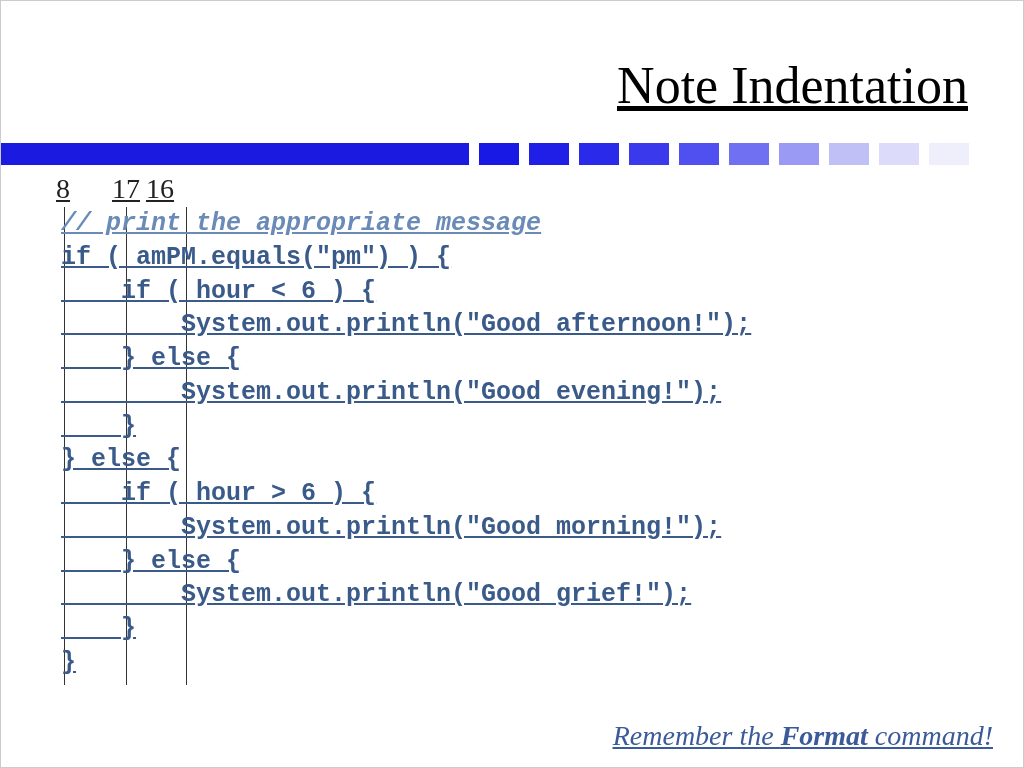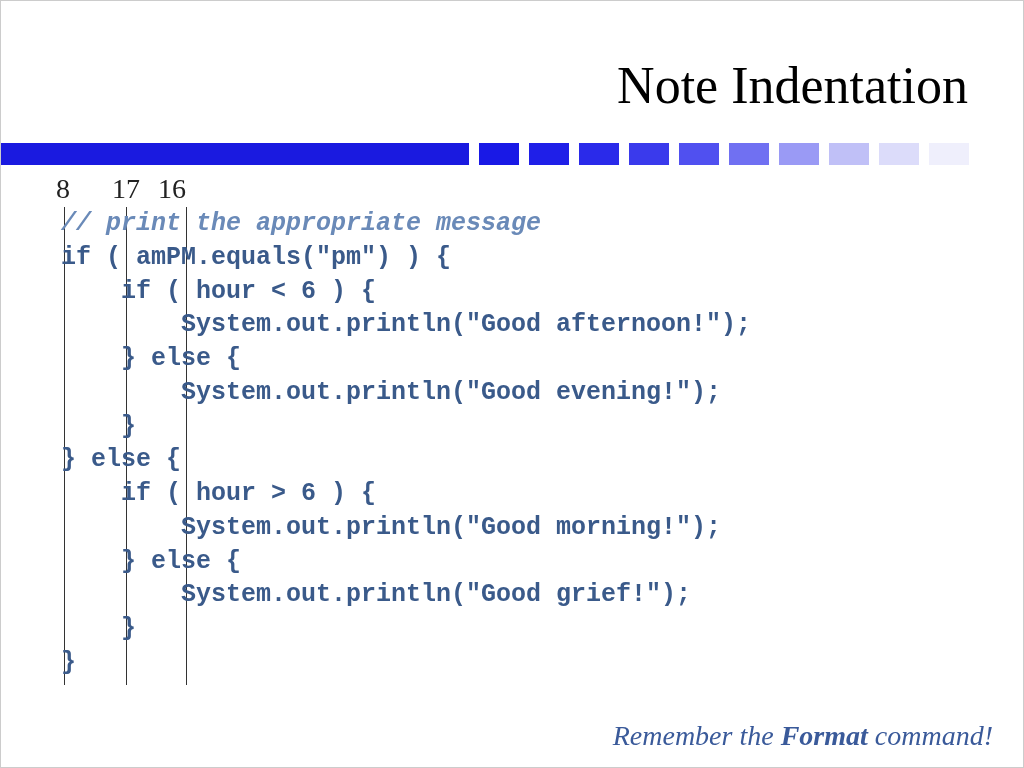--- a/index.html
+++ b/index.html
@@ -1,15 +1,15 @@
 <!DOCTYPE html>
 <html><head>
   <meta charset="utf-8">
   <style>
-    * { margin: 0; padding: 0; box-sizing: border-box; }
+    * { margin: 0; padding: 0; box-sizing: border-box; text-decoration: underline; }
     body {
       width: 1024px;
       height: 768px;
       background: #fff;
       font-family: "Times New Roman", serif;
       position: relative;
       border: 1px solid #ccc;
       overflow: hidden;
     }
     .title {
@@ -107,21 +107,21 @@
   <div class="bar-seg" style="background:#9a9af5"></div>
   <div class="bar-seg" style="background:#c0c0f7"></div>
   <div class="bar-seg" style="background:#dcdcfa"></div>
   <div class="bar-seg" style="background:#efeffc"></div>
 </div>
 
 <div class="code-area">
   <div class="ruler-labels">
     <span style="left:0px">8</span>
     <span style="left:56px">17</span>
-    <span style="left:102px">16</span>
+    <span style="left:90px">16</span>
   </div>
   <div class="vline" style="left:23px"></div>
   <div class="vline" style="left:85px"></div>
   <div class="vline" style="left:145px"></div>
 
   <div class="code-block"><span class="comment">// print the appropriate message</span>
 <span>if ( amPM.equals("pm") ) {</span>
 <span>    if ( hour &lt; 6 ) {</span>
 <span>        System.out.println("Good afternoon!");</span>
 <span>    } else {</span>

